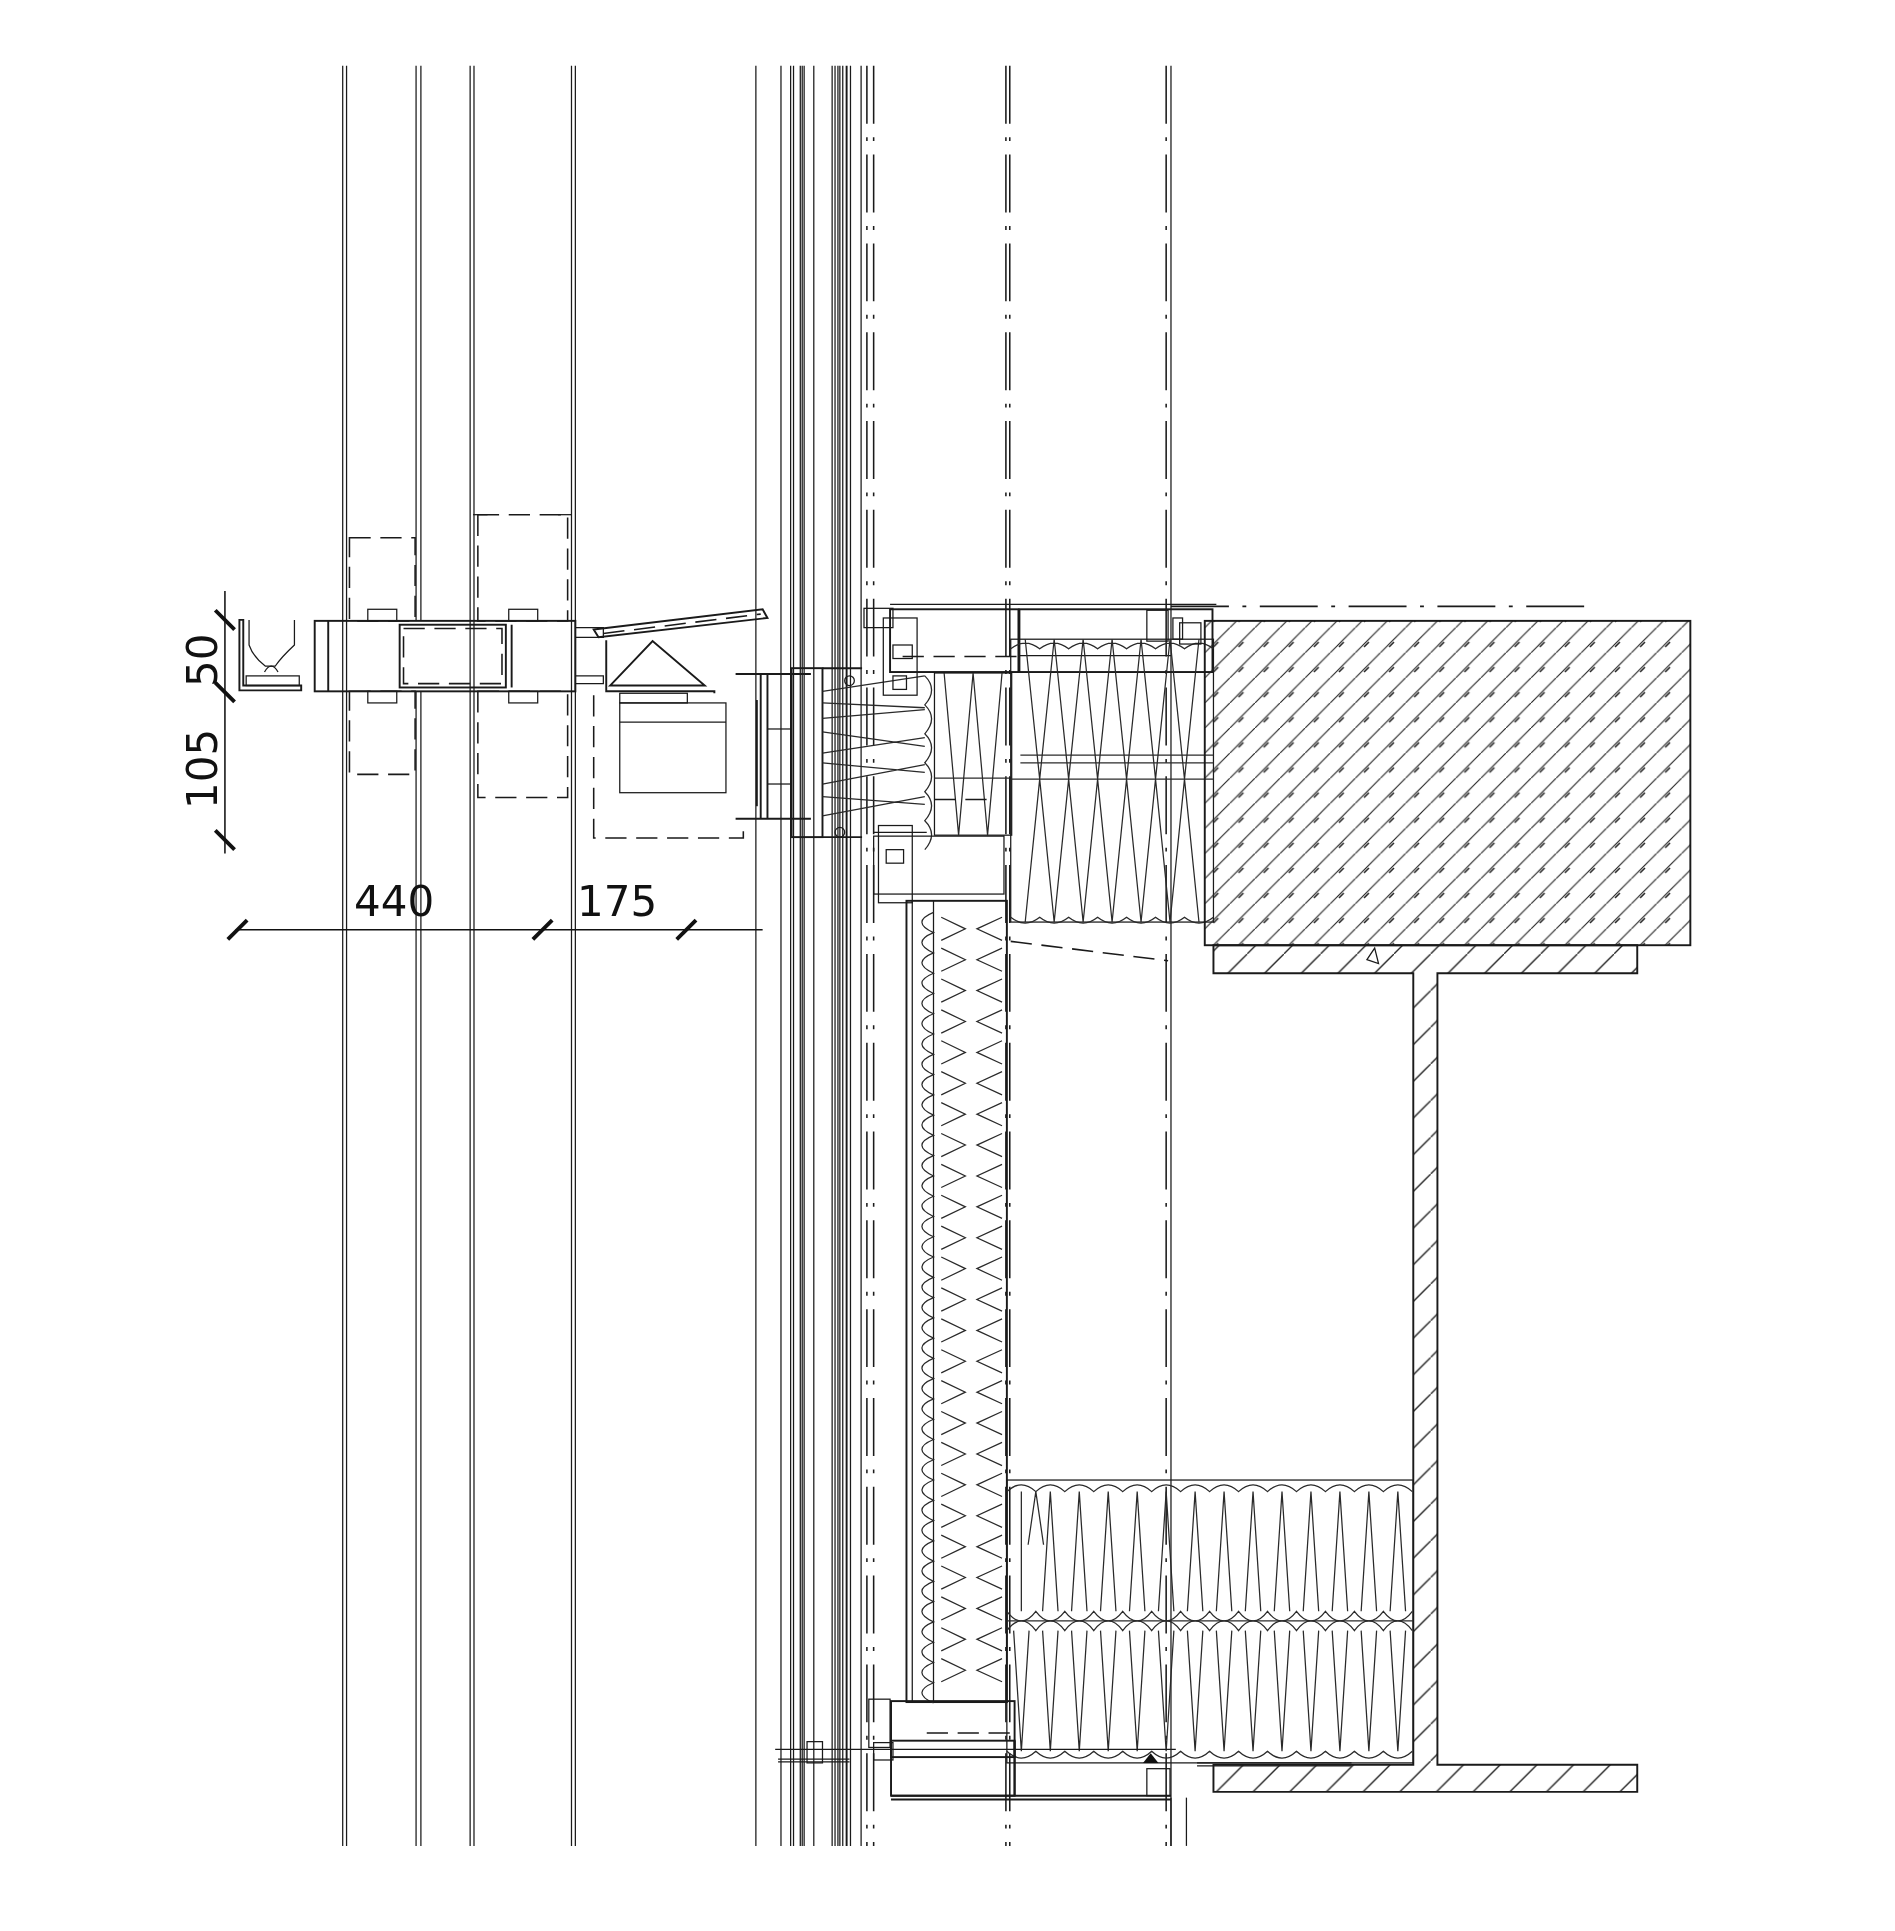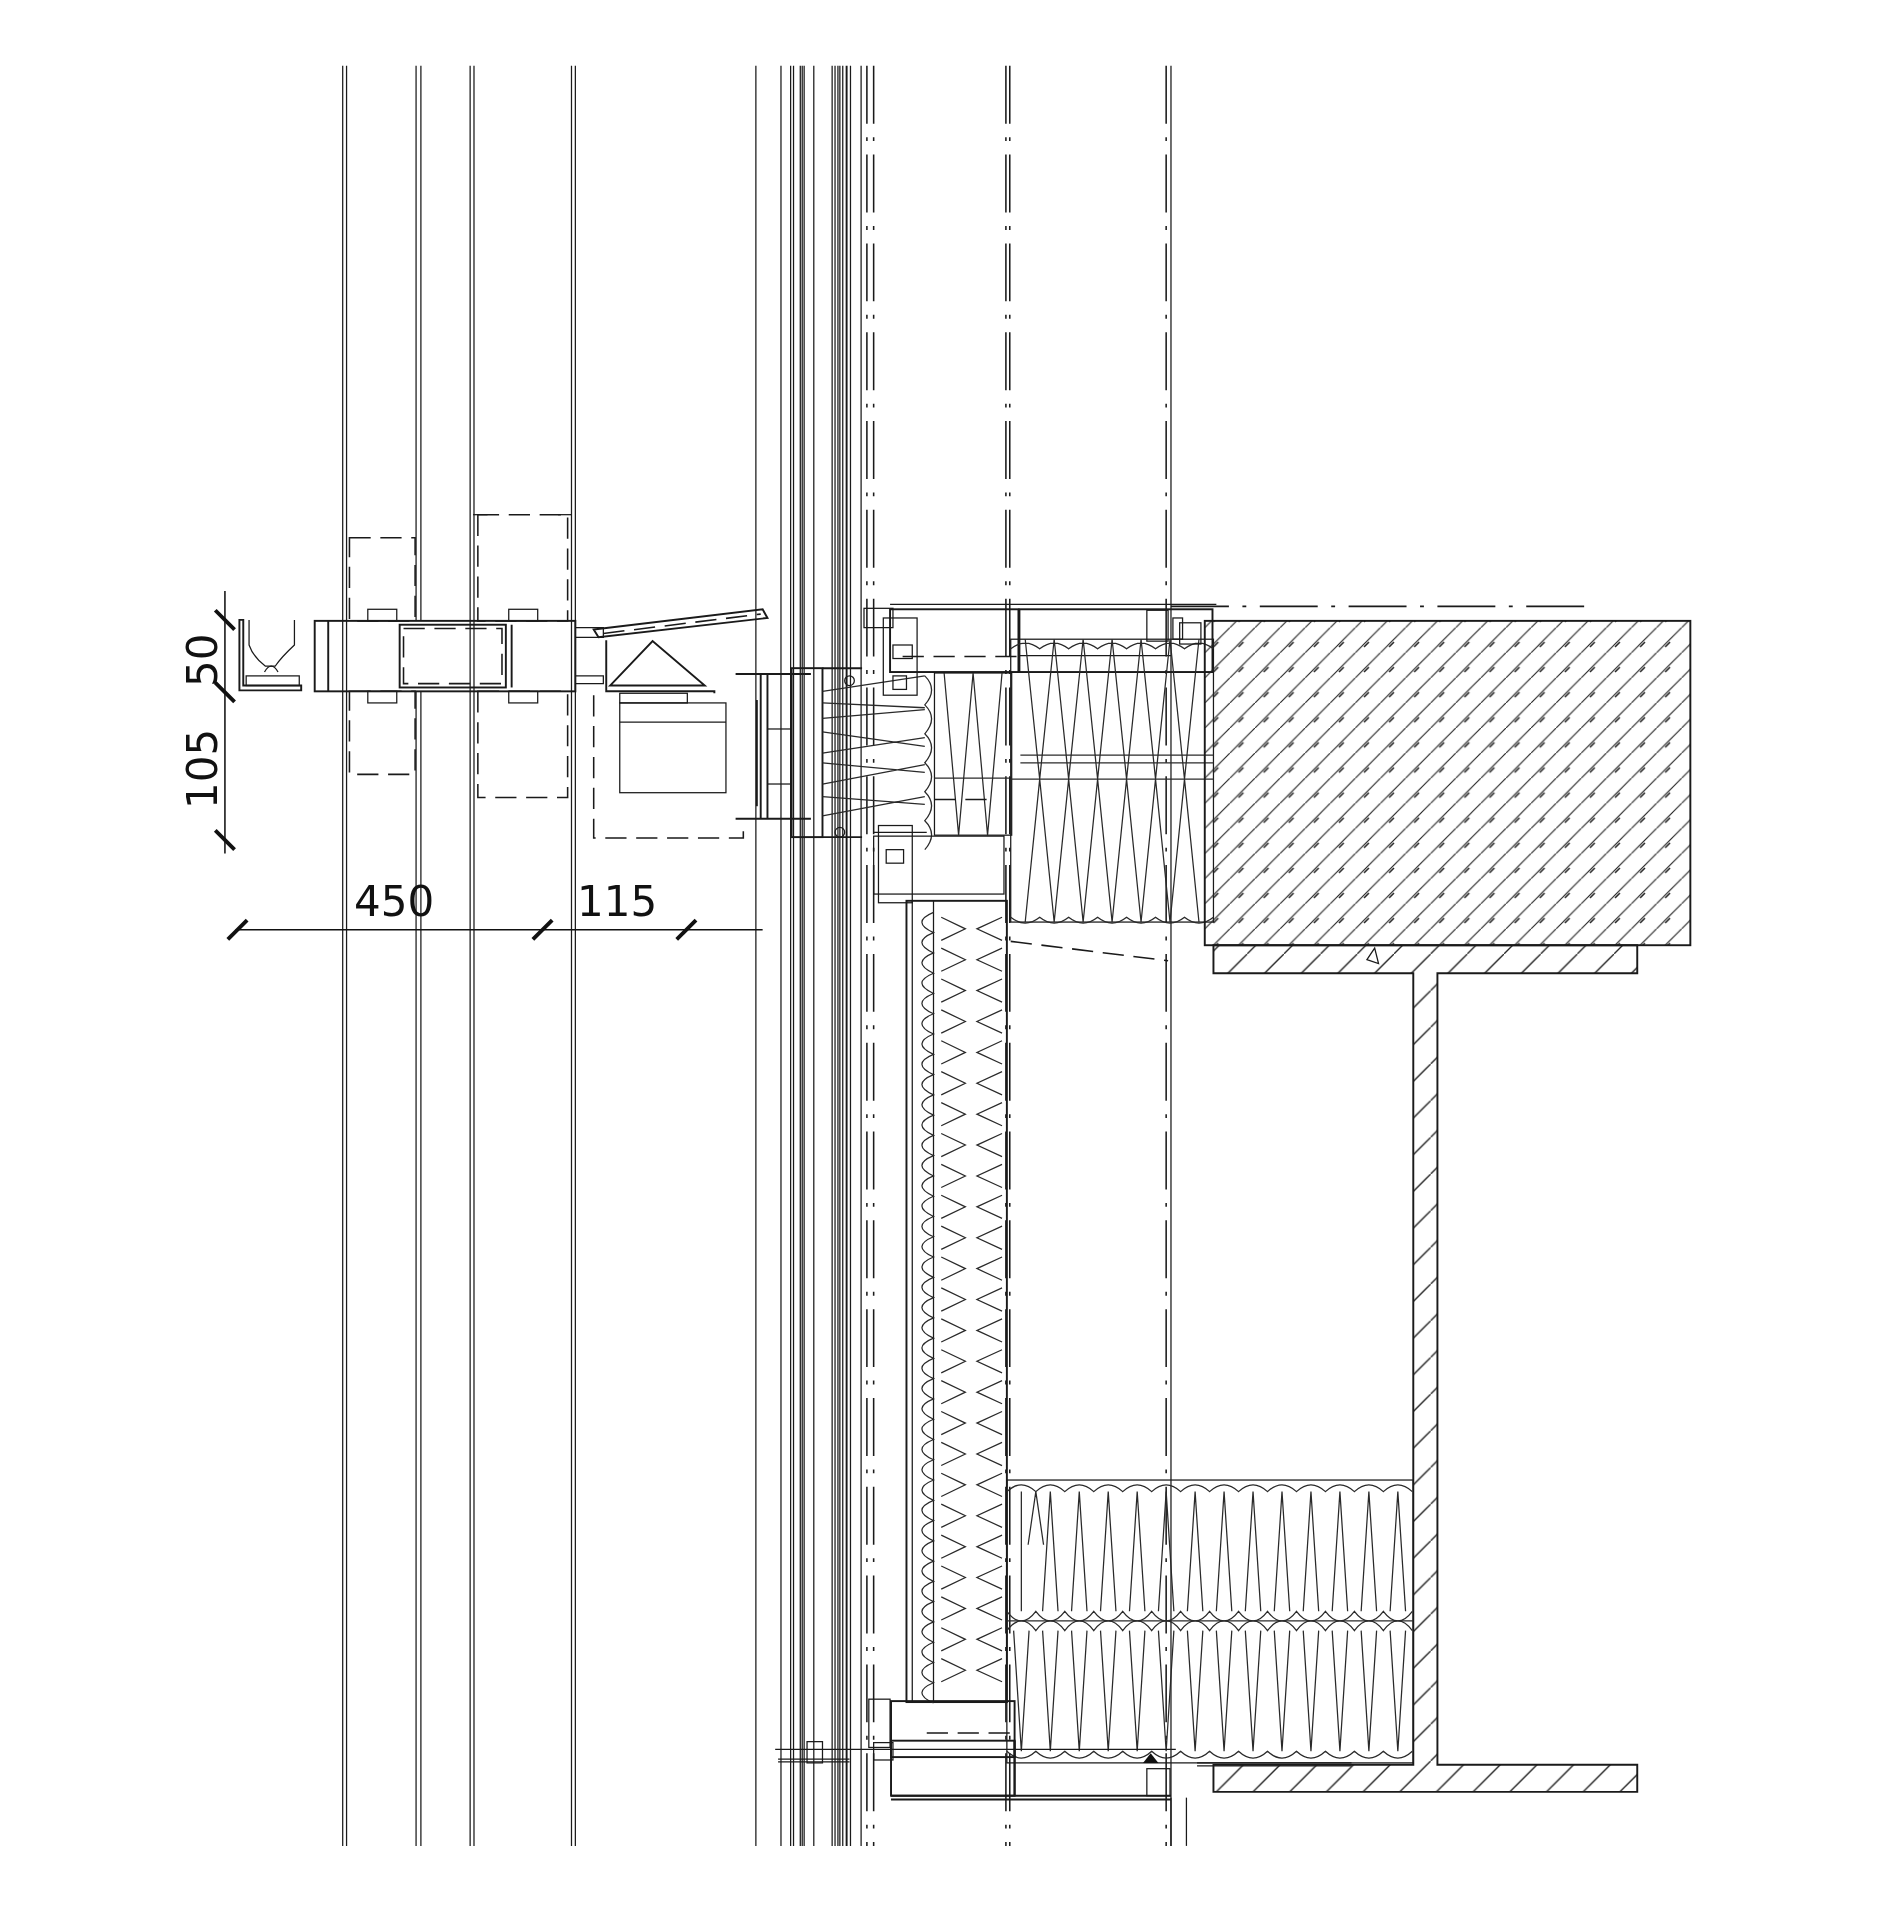--- a/index.html
+++ b/index.html
@@ -260,17 +260,17 @@
     <line class="tick" x1="552" y1="973" x2="572" y2="953"></line>
     <line class="tick" x1="701" y1="973" x2="721" y2="953"></line>
 
     <line class="dim" x1="233" y1="612" x2="233" y2="884"></line>
     <line class="tick" x1="223" y1="632" x2="243" y2="652"></line>
     <line class="tick" x1="223" y1="707" x2="243" y2="727"></line>
     <line class="tick" x1="223" y1="860" x2="243" y2="880"></line>
   </g>
 </svg>
 
-<div class="dim-label" style="left:354px; top:881px;">450</div>
-<div class="dim-label" style="left:577px; top:881px;">115</div>
+<div class="dim-label" style="left:354px; top:881px;">440</div>
+<div class="dim-label" style="left:577px; top:881px;">175</div>
 <div class="dim-label vert" style="left:182px; top:687px;">50</div>
 <div class="dim-label vert" style="left:182px; top:809px;">105</div>
 
 
 </body></html>

